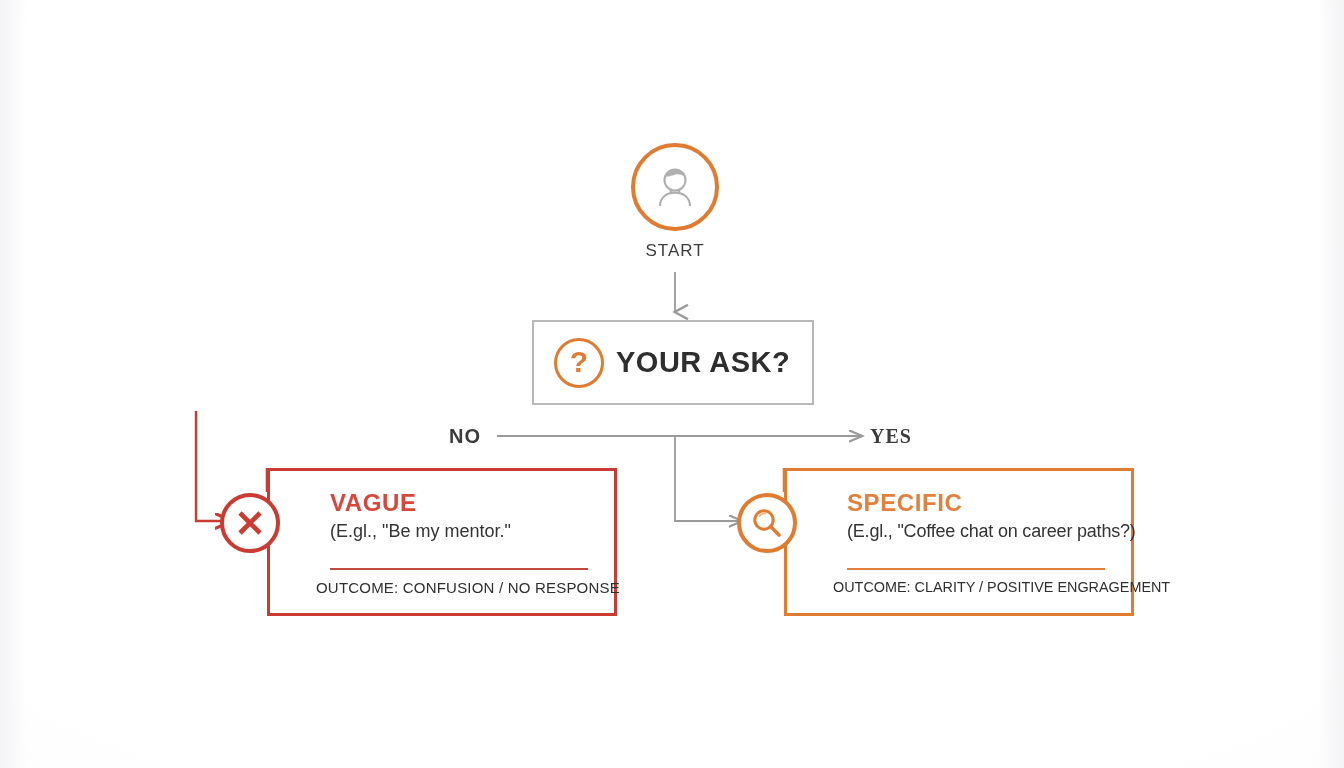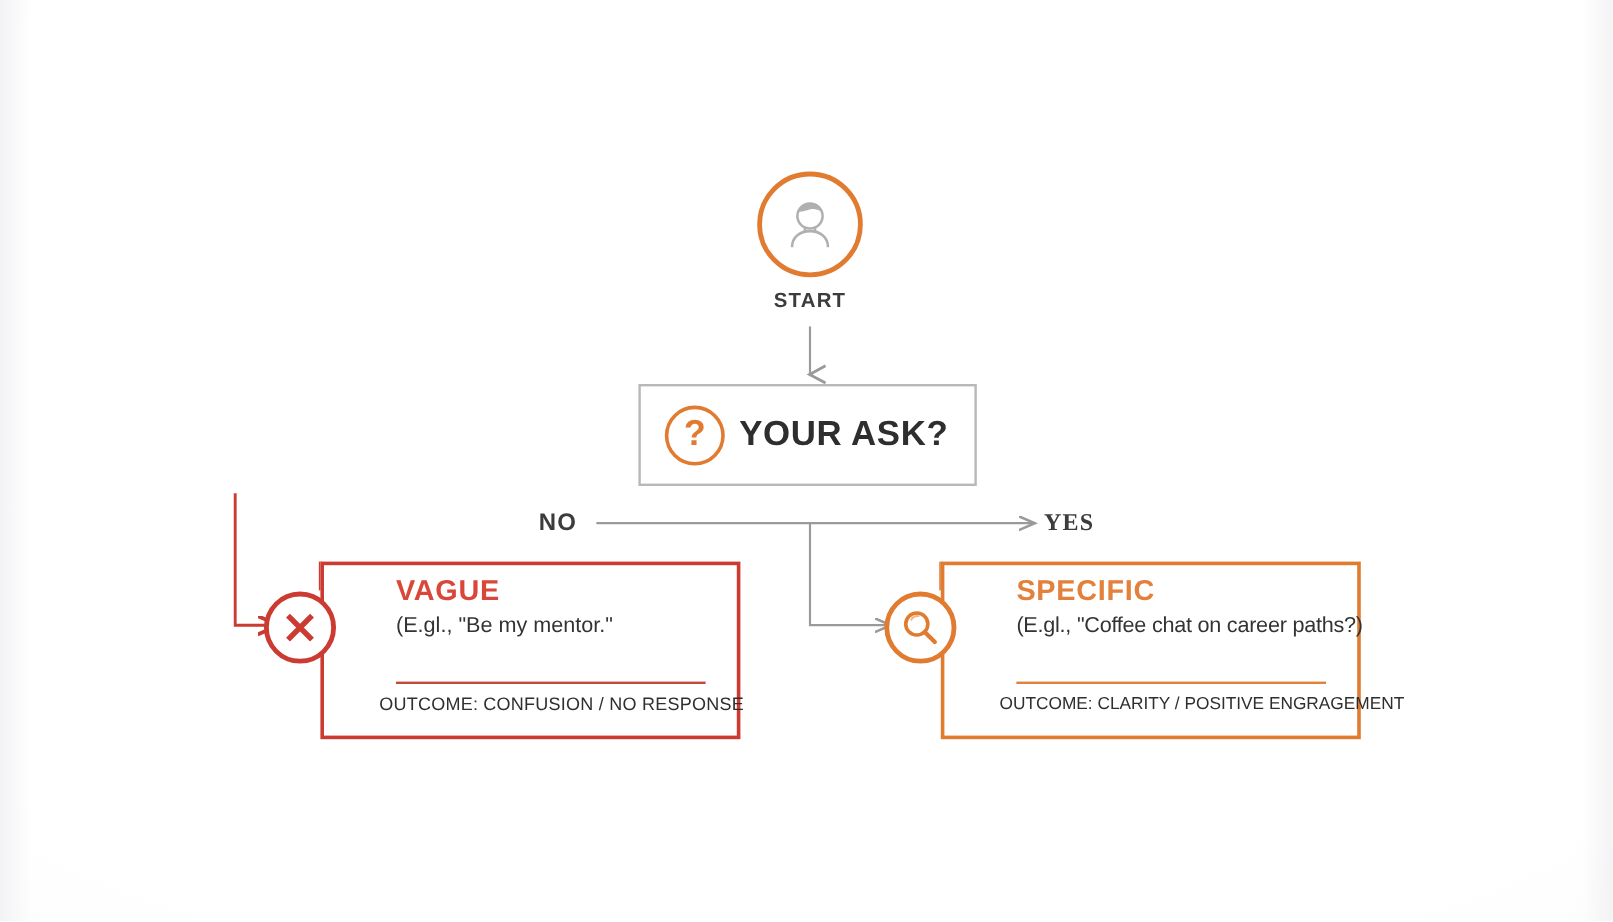--- a/index.html
+++ b/index.html
@@ -78,21 +78,21 @@
     align-items: center;
     justify-content: center;
   }
   #start-label {
     position: absolute;
     top: 98px;
     left: -40px;
     width: 168px;
     text-align: center;
     font-size: 17px;
-    font-weight: bold;
+    font-weight: normal;
     letter-spacing: 1px;
     color: #3c3c3c;
   }
 
   
   #decision-box {
     position: absolute;
     left: 532px;
     top: 320px;
     width: 282px;
@@ -159,21 +159,21 @@
     background: #ffffff;
     border: 4px solid;
     display: flex;
     align-items: center;
     justify-content: center;
   }
   #icon-vague    { border-color: #cc3b31; }
   #icon-specific { border-color: #e07b30; }
 
   .card-body {
-    padding: 9px 16px 0 60px;
+    padding: 19px 16px 0 60px;
   }
   .card-heading {
     font-size: 24px;
     font-weight: bold;
     letter-spacing: 0.6px;
     line-height: 1.05;
   }
   #heading-vague    { color: #d8473a; }
   #heading-specific { color: #e2803c; }
 

